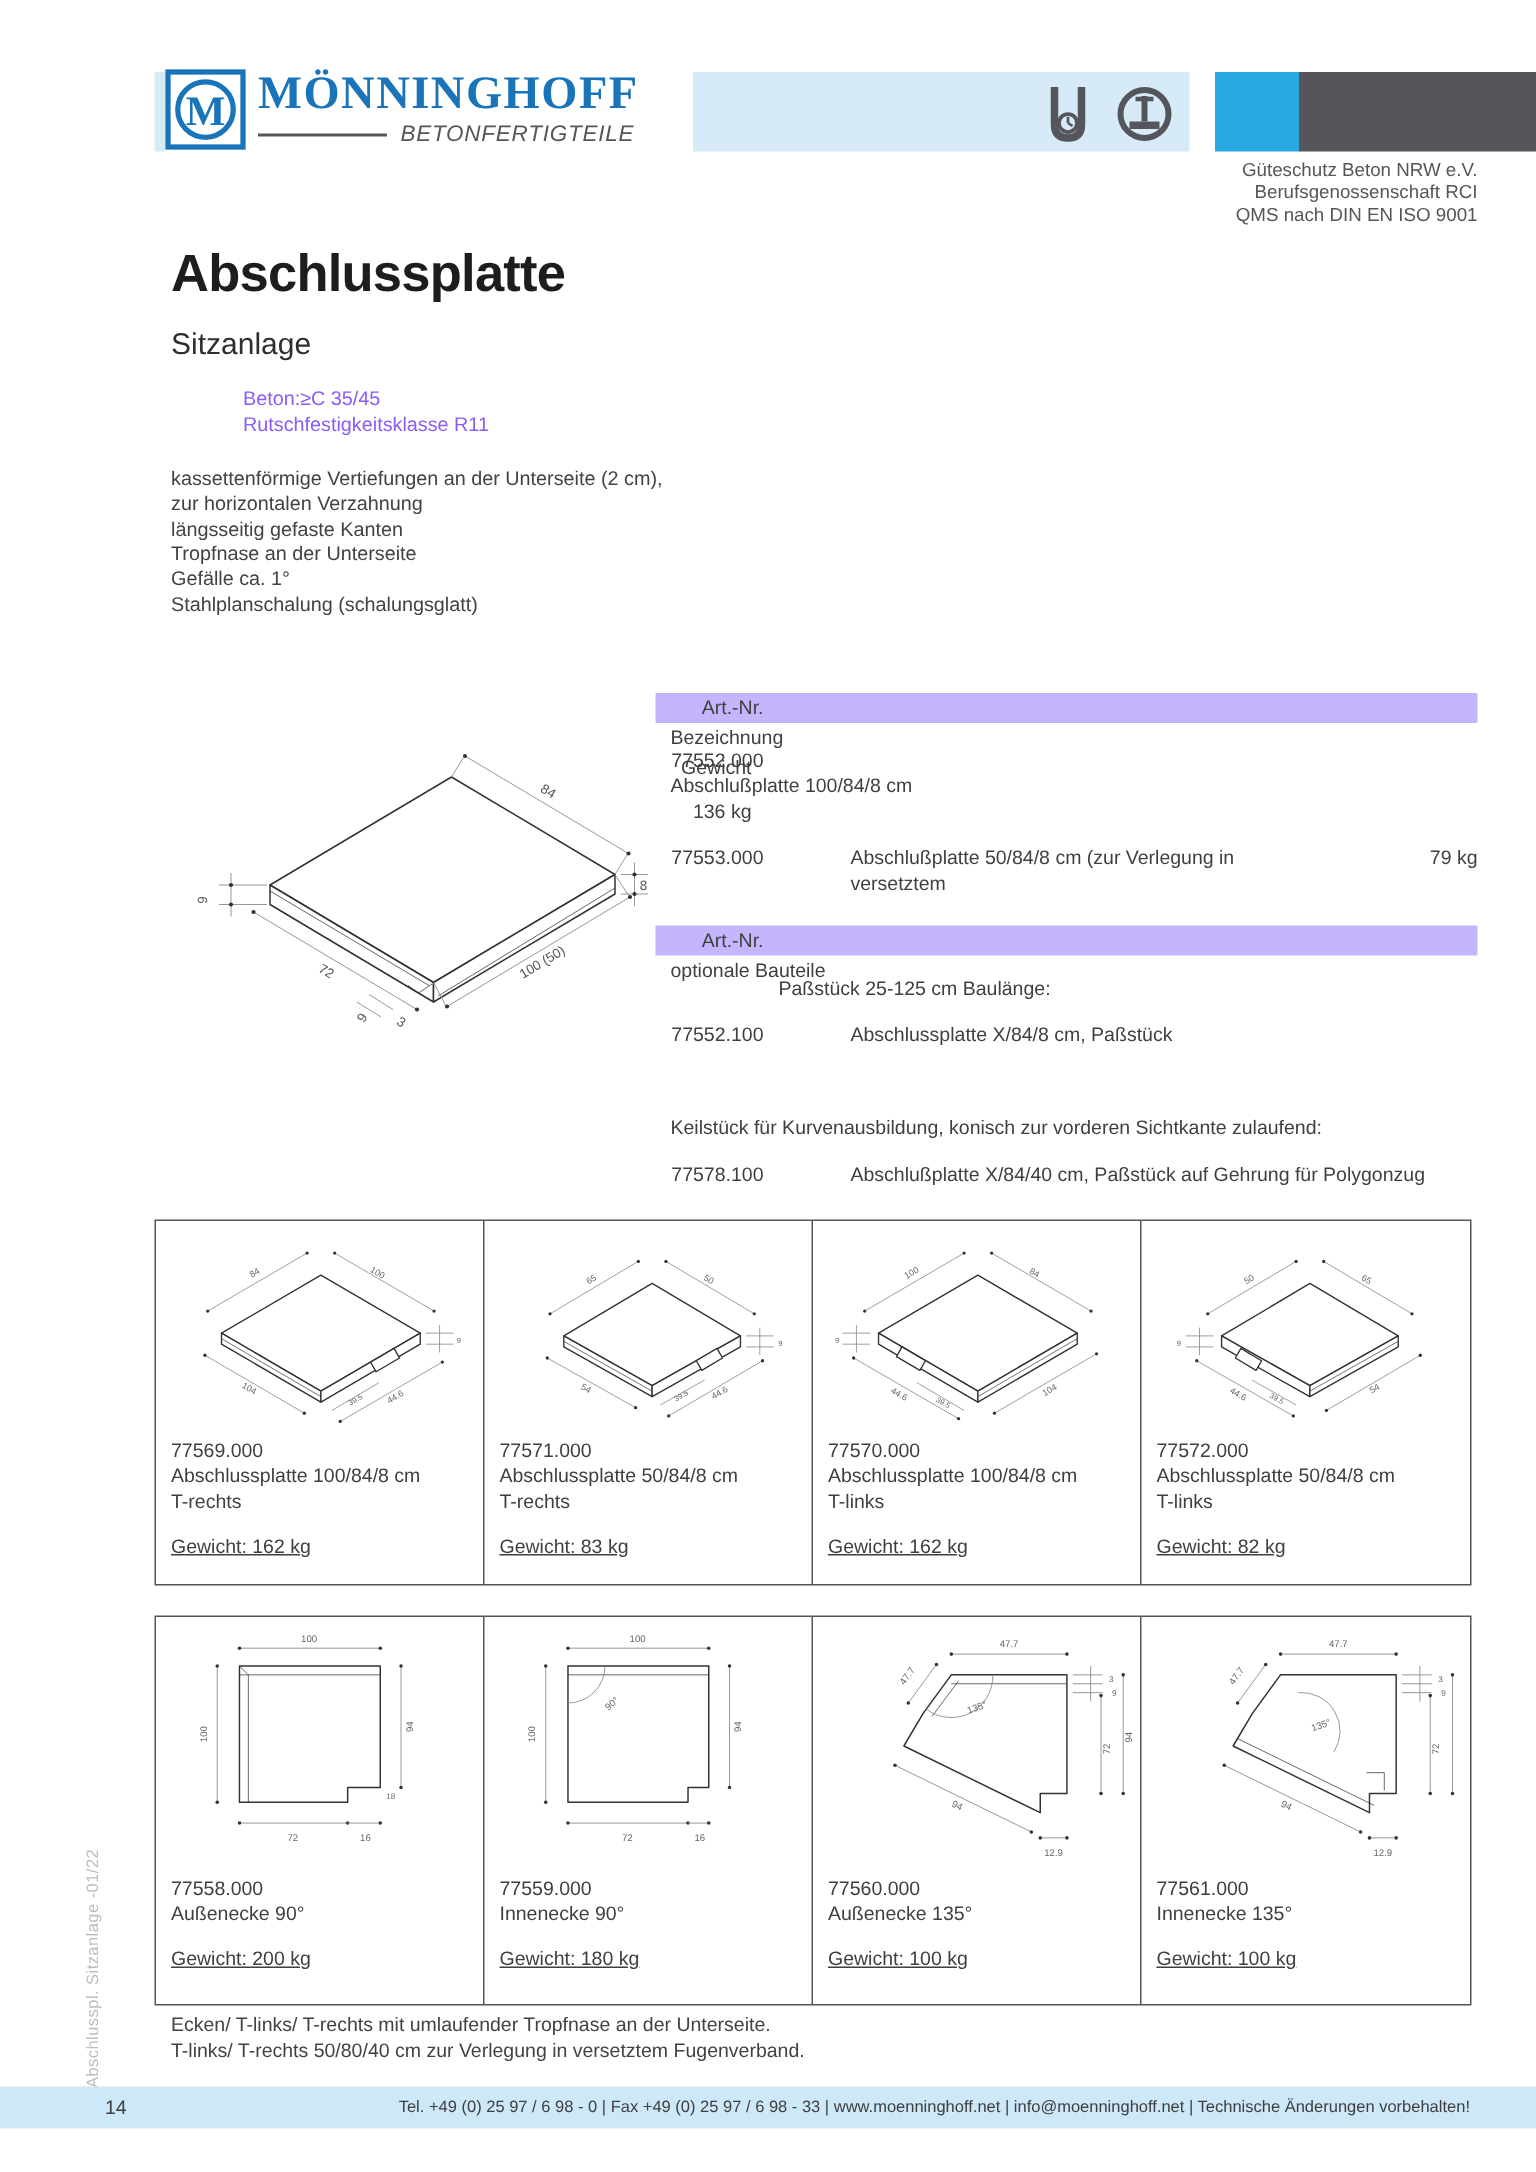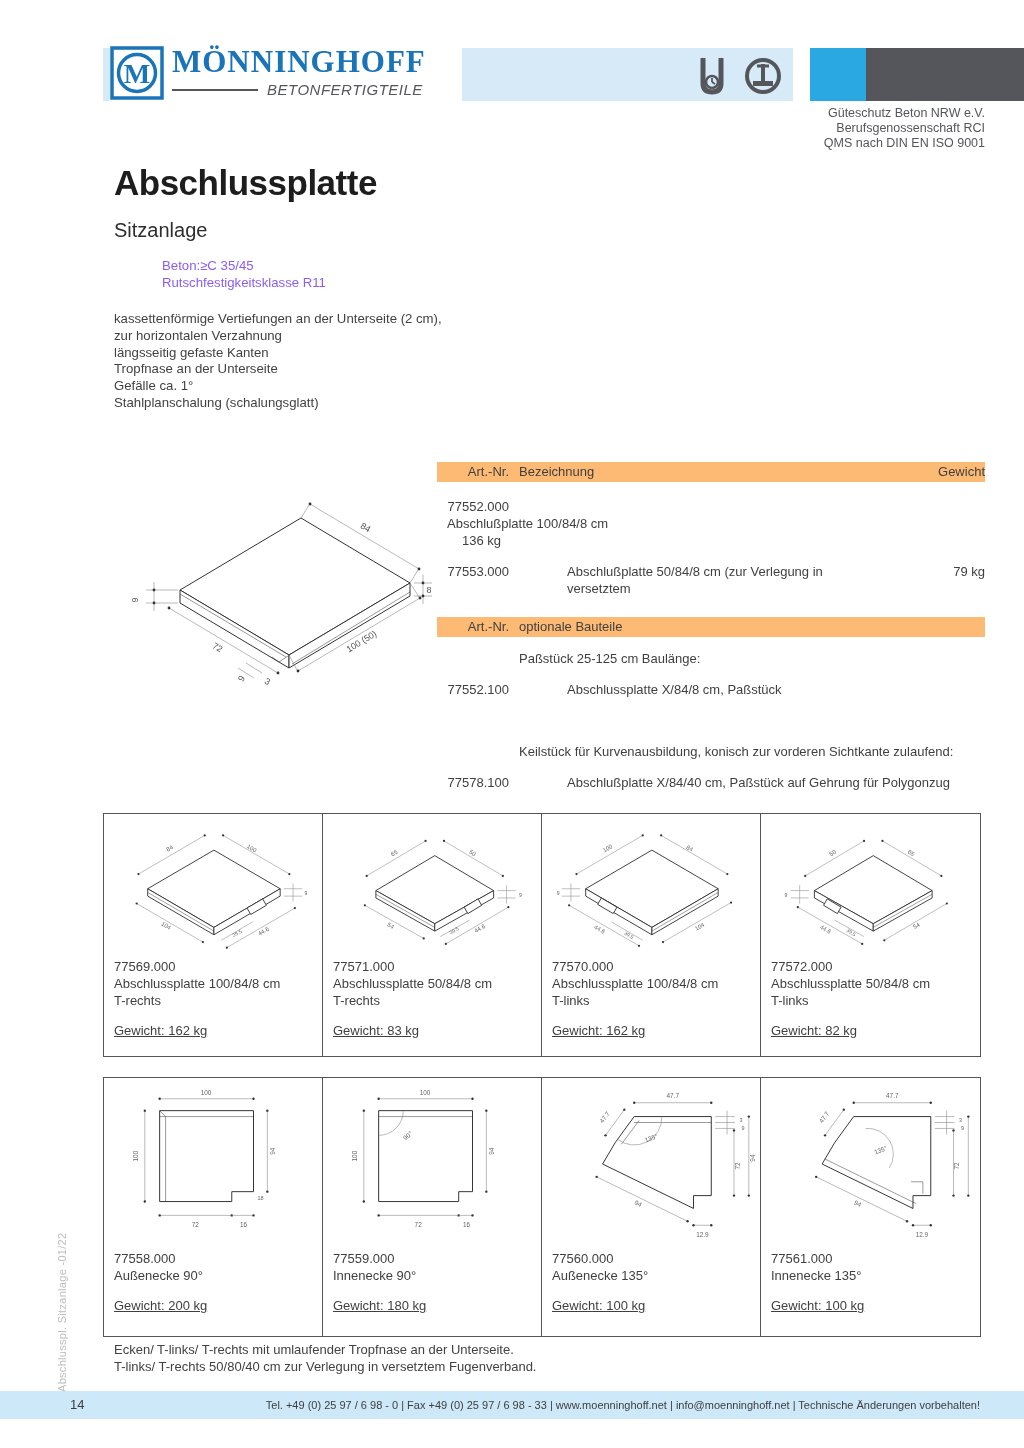--- a/index.html
+++ b/index.html
@@ -24,26 +24,26 @@
 
   
   .title{left:114px;top:163px;font-size:35px;font-weight:bold;color:#1d1d1d;letter-spacing:-.5px;}
   .subtitle{left:114px;top:219px;font-size:20px;color:#2e2e2e;}
   .specs{left:114px;top:257px;font-size:13.2px;line-height:17px;color:#8b5cf6;margin-left:48px;}
   .features{left:114px;top:311px;font-size:13.2px;line-height:16.8px;color:#424242;}
 
   
   .tbl{left:437px;width:548px;font-size:13px;color:#3f3f3f;}
   .t1{top:462px;} .t2{top:617px;}
-  .thead{display:flex;background:#fdba74;height:20px;line-height:20px;}
+  .thead{display:flex;background:#c4b5fd;height:20px;line-height:20px;flex-direction:column;}
   .trow{display:flex;line-height:17px;}
   .c-art{width:72px;text-align:right;flex:none;}
   .c-name{flex:1;padding-left:10px;}
   .c-wt{width:64px;text-align:right;flex:none;}
-  .mt16{margin-top:16px;flex-direction:column;} .mt14{margin-top:14px;gap:48px;} .mt17{margin-top:17px;} .mt45{margin-top:45px;} .mt13{margin-top:13px;}
+  .mt16{margin-top:16px;flex-direction:column;} .mt14{margin-top:14px;gap:48px;} .mt17{margin-top:17px;} .mt45{margin-top:45px;flex-direction:column;} .mt13{margin-top:13px;}
 
   
   .grid{left:103px;width:878px;border:1px solid #555;display:grid;grid-template-columns:repeat(4,1fr);box-sizing:border-box;}
   .g1{top:813px;height:244px;} .g2{top:1077px;height:260px;}
   .cell{border-right:1px solid #555;overflow:hidden;}
   .cell:last-child{border-right:none;}
   .cell svg{display:block;width:100%;margin-top:3px;}
   .g1 .cell svg{height:138px;} .g2 .cell svg{height:166px;}
   .ctext{padding:3px 6px 0 10px;font-size:13px;line-height:17px;color:#3f3f3f;}
   .ctext .wt{margin-top:13px;text-decoration:underline;}

